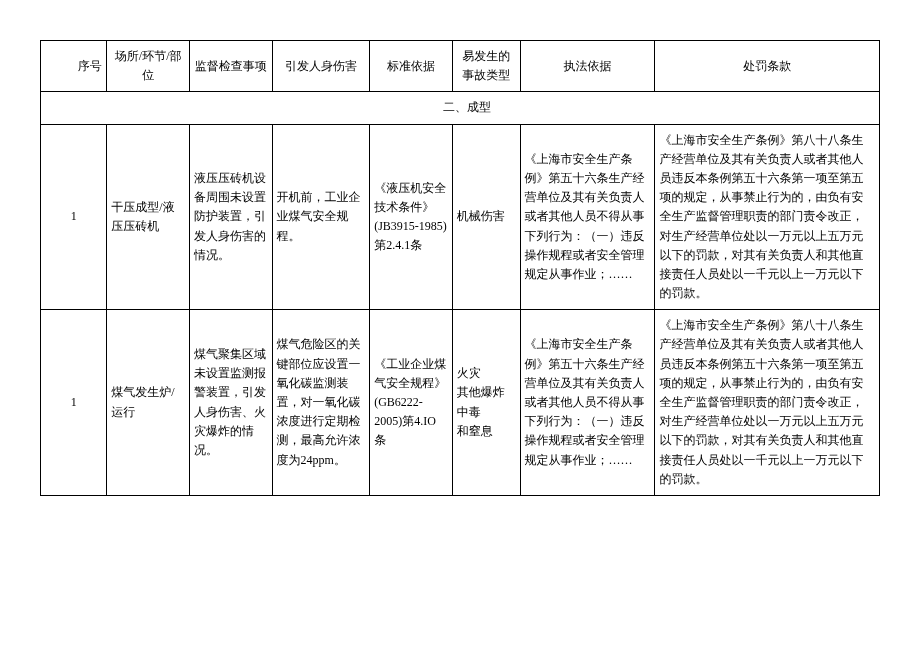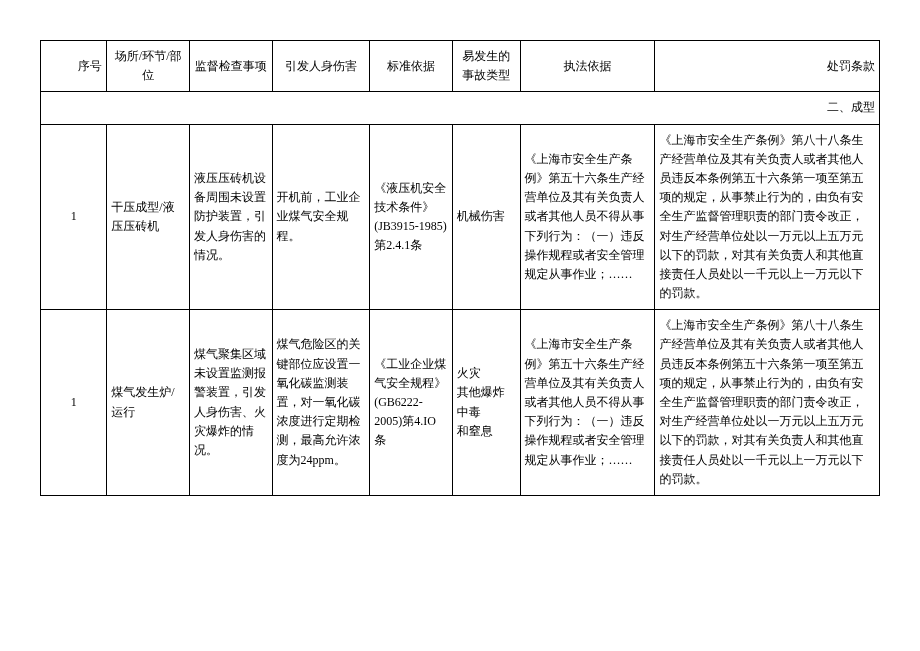--- a/index.html
+++ b/index.html
@@ -26,23 +26,23 @@
       font-weight: normal;
       text-align: center;
     }
     .col-num { width: 4%; text-align: center; padding-left: 36px; }
     .col-place { width: 10%; }
     .col-inspect { width: 10%; }
     .col-measure { width: 12%; }
     .col-standard { width: 10%; }
     .col-accident { width: 8%; }
     .col-legal { width: 17%; margin-top: 48px; }
-    .col-penalty { width: 29%; text-align: right; }
+    .col-penalty { width: 29%; }
     .section-header td {
-      text-align: right;
+      text-align: center;
       padding-left: 18px;
     }
     .data-row td {
       text-align: left;
     }
     .data-row td.num-cell {
       text-align: center;
     }
   </style>
 </head>

